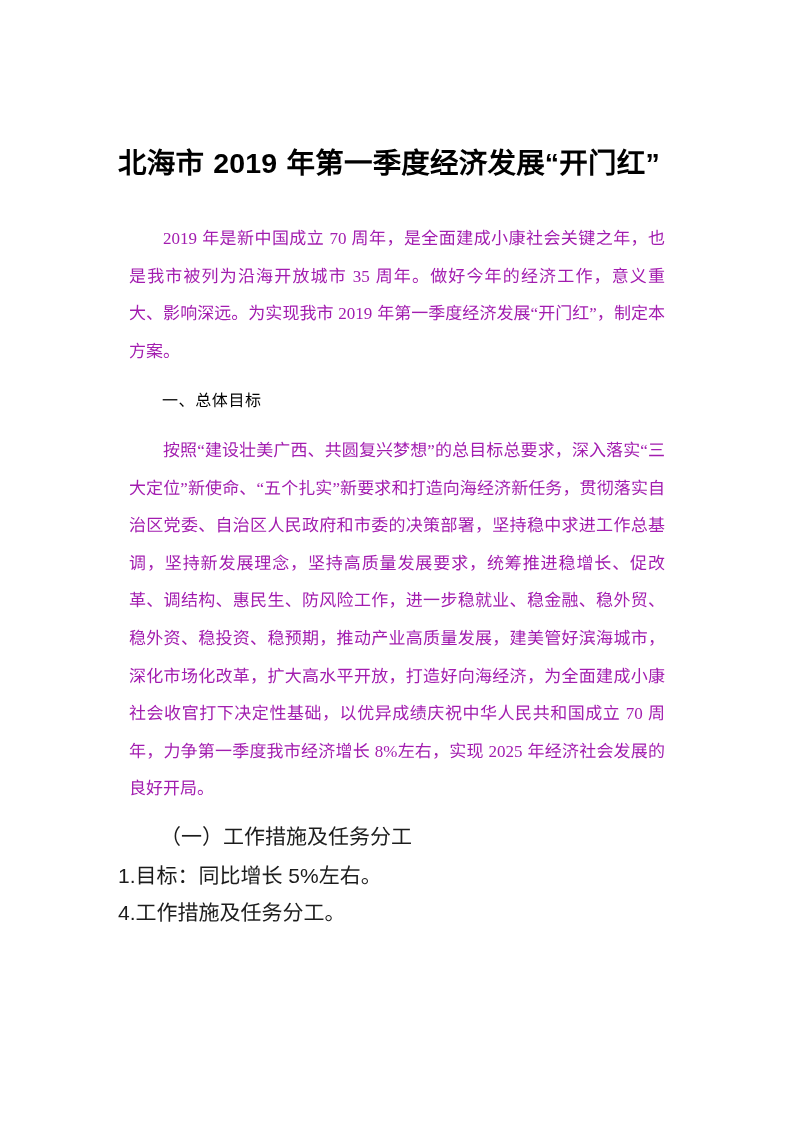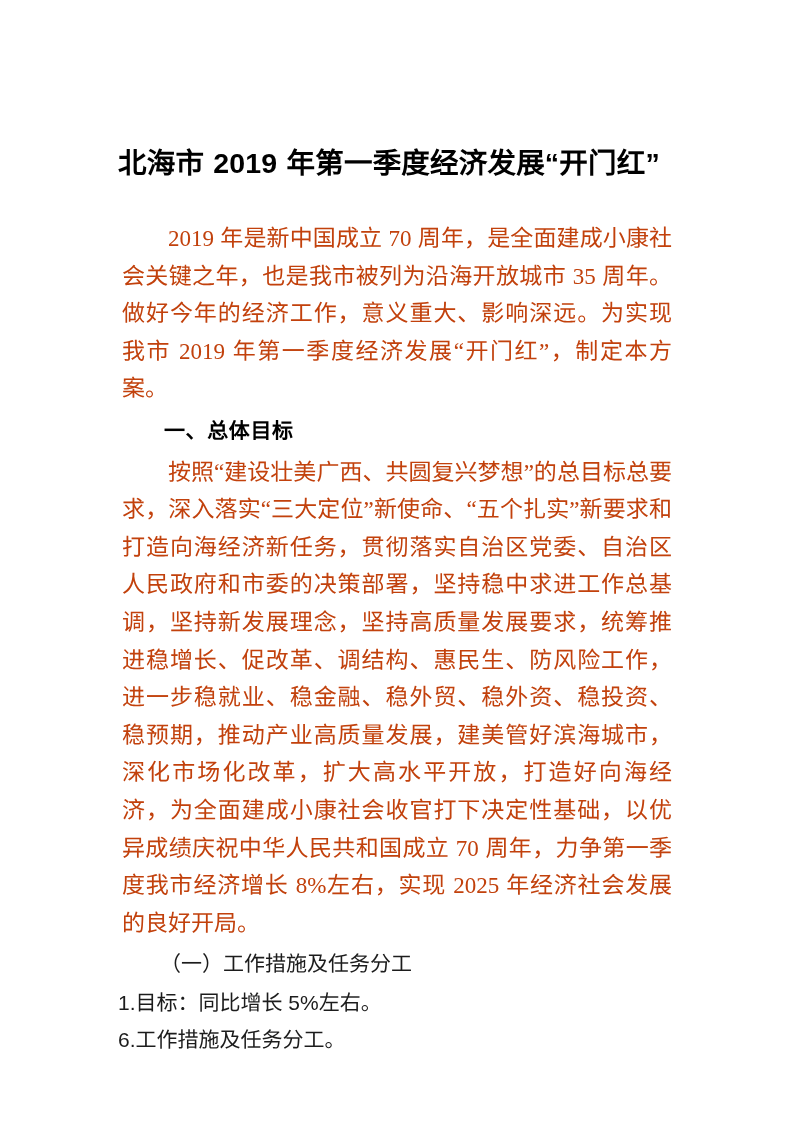--- a/index.html
+++ b/index.html
@@ -50,41 +50,41 @@
   .doc-title .ln-2 {
     text-align: center;
   }
 
   
   .body-block {
     margin-top: 36px;
   }
 
   p.para {
-    margin: 4px;
+    margin: 11px;
     font-family: "Liberation Serif", "DejaVu Serif", serif;
-    font-size: 23px;
+    font-size: 17px;
     line-height: 37.6px;
-    color: #c2410c;
+    color: #a21caf;
     text-align: justify;
     text-align-last: left;
     text-justify: inter-character;
     word-spacing: 0.5px;
   }
 
   p.indent2 {
     text-indent: 2em;
   }
 
   
   h2.section {
-    margin: 4px;
+    margin: 12px;
     font-family: "Liberation Sans", "DejaVu Sans", sans-serif;
-    font-weight: 700;
-    font-size: 21px;
+    font-weight: 400;
+    font-size: 16px;
     line-height: 37.6px;
     color: #000000;
     text-indent: 2em;
     letter-spacing: 0.6px;
   }
 
   
   p.subsection {
     margin: 0;
     font-family: "Liberation Serif", "DejaVu Serif", serif;
@@ -120,17 +120,17 @@
 
       <h2 class="section">一、总体目标</h2>
 
       <p class="para indent2">按照“建设壮美广西、共圆复兴梦想”的总目标总要求，深入落实“三大定位”新使命、“五个扎实”新要求和打造向海经济新任务，贯彻落实自治区党委、自治区人民政府和市委的决策部署，坚持稳中求进工作总基调，坚持新发展理念，坚持高质量发展要求，统筹推进稳增长、促改革、调结构、惠民生、防风险工作，进一步稳就业、稳金融、稳外贸、稳外资、稳投资、稳预期，推动产业高质量发展，建美管好滨海城市，深化市场化改革，扩大高水平开放，打造好向海经济，为全面建成小康社会收官打下决定性基础，以优异成绩庆祝中华人民共和国成立 70 周年，力争第一季度我市经济增长 8%左右，实现 2025 年经济社会发展的良好开局。</p>
 
 
       <p class="subsection">（一）工作措施及任务分工</p>
 
       <p class="listline">1.目标：同比增长 5%左右。</p>
 
-      <p class="listline">6.工作措施及任务分工。</p>
+      <p class="listline">4.工作措施及任务分工。</p>
 
     </div>
   </div>
 </div>
 
 </body></html>

